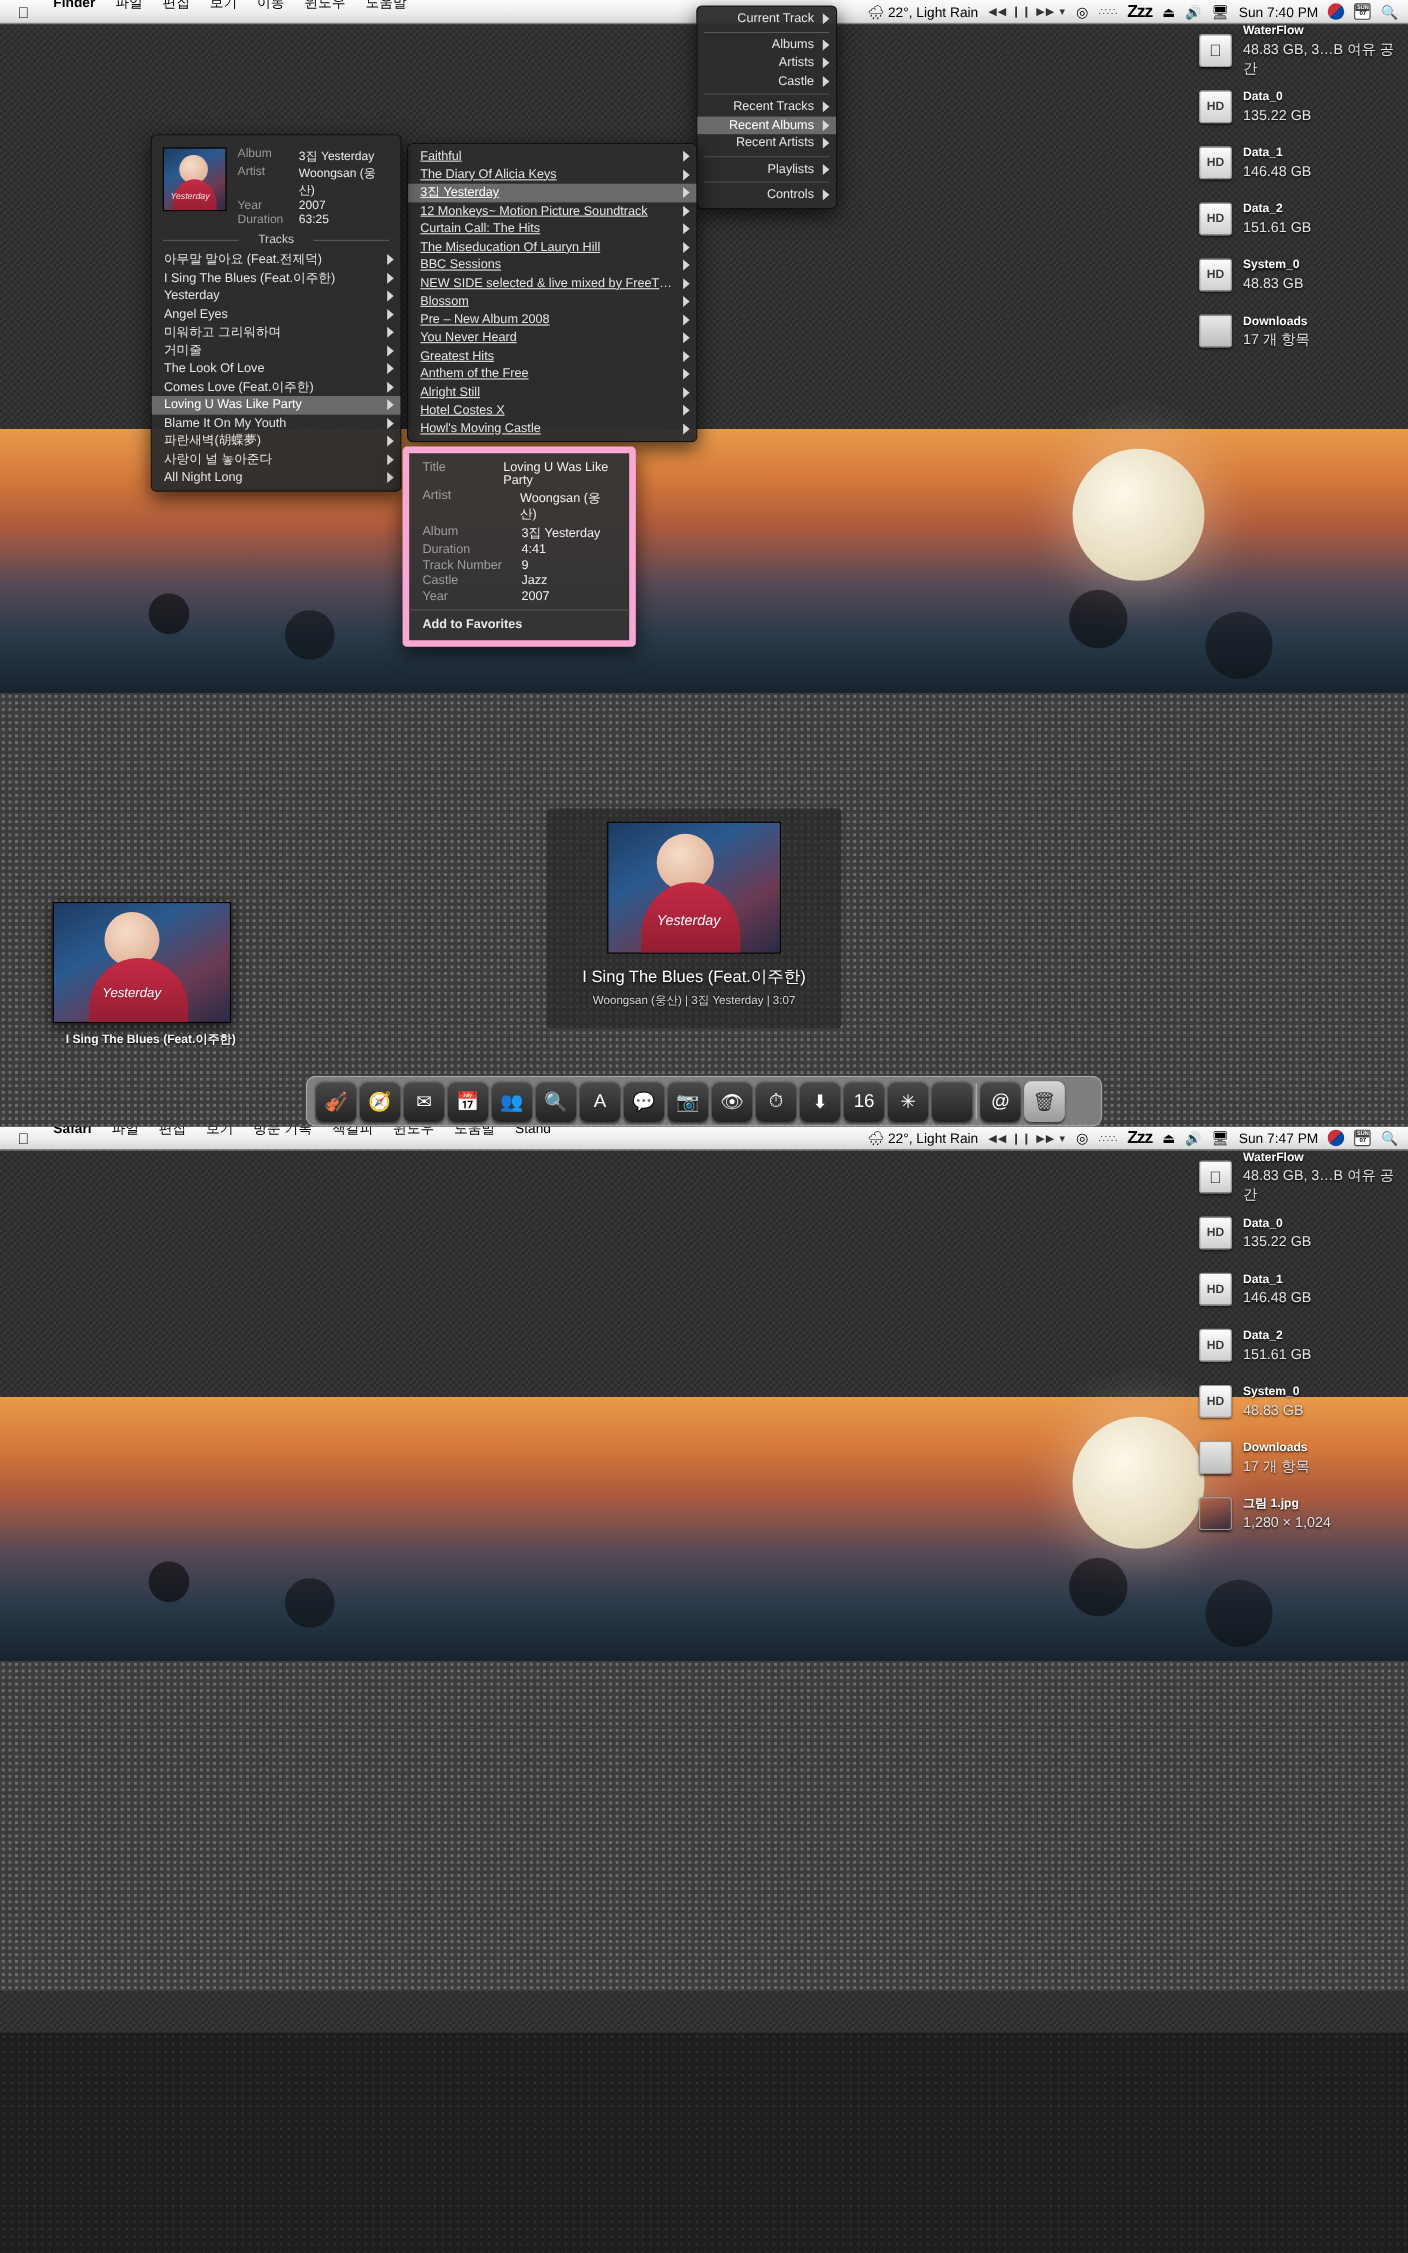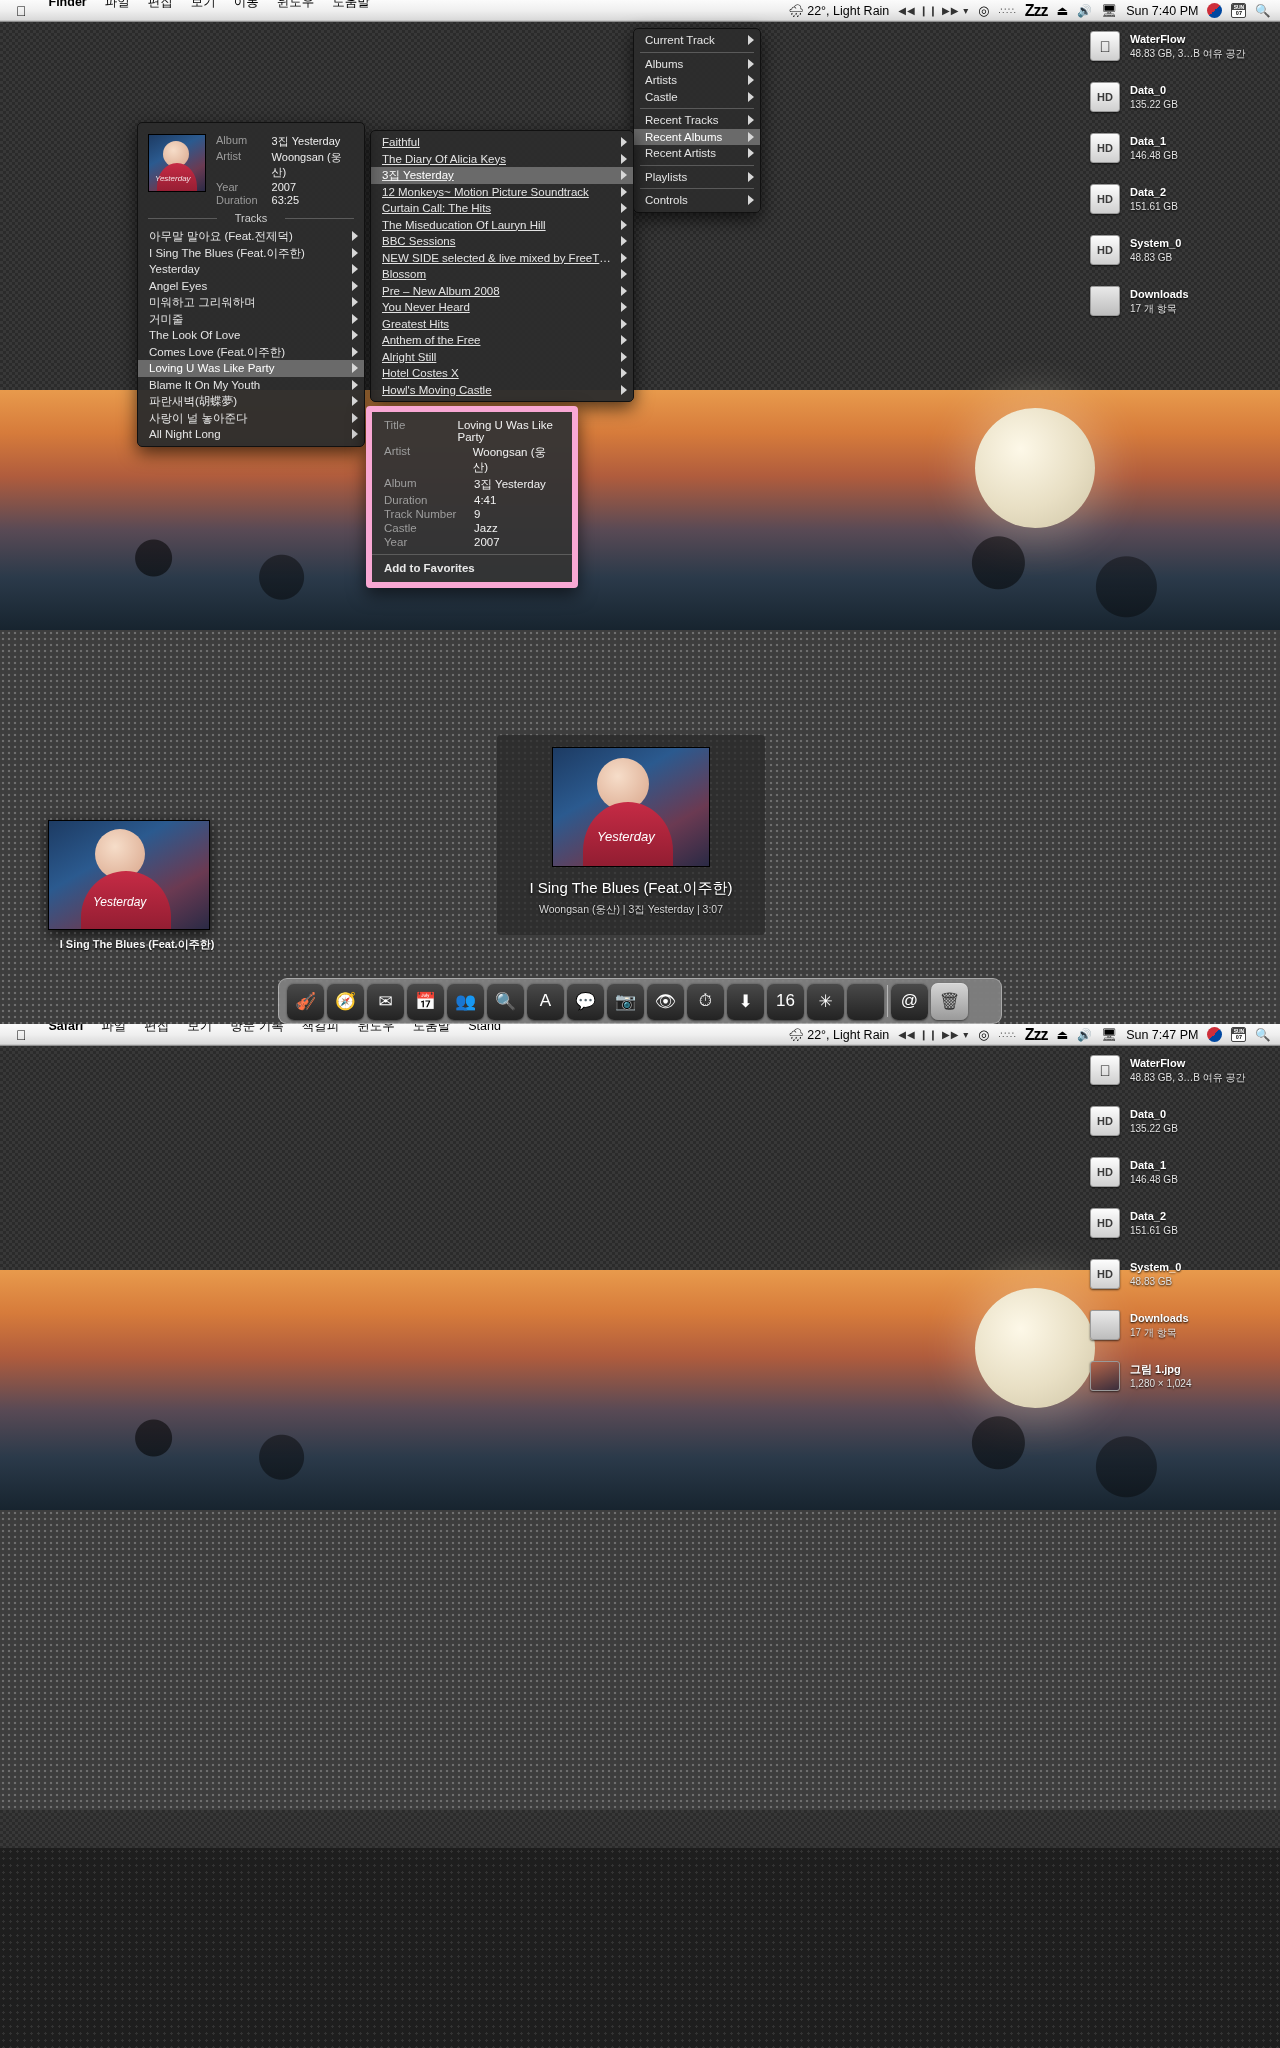--- a/index.html
+++ b/index.html
@@ -146,21 +146,21 @@
     display:flex;align-items:center;justify-content:center;
     font-size:11px;font-weight:bold;color:#3a3a3a;
     box-shadow:0 1px 2px rgba(0,0,0,.6);
   }
   .drv-ico.folder{background:linear-gradient(180deg,#e9e9e9,#bdbdbd);border-radius:2px 2px 3px 3px;}
   .drv-ico.folder:before{content:"";position:absolute;}
   .drv-ico.apple{font-size:15px;color:#111;}
   .drv-ico.img{background:linear-gradient(160deg,#b4654a,#3a2e3c);}
   .drv-txt { color:#fff; text-shadow:0 1px 2px #000; line-height:1.35; }
   .drv-txt .n { font-weight:bold; font-size:11px; }
-  .drv-txt .s { font-size:10px; color:#e2e2e2; }
+  .drv-txt .s { font-size:13px; color:#e2e2e2; }
 
   
   .nowplaying {
     position:absolute; left:497px; top:735px; width:268px; height:200px;
     background:rgba(40,40,40,.72); border-radius:4px; z-index:30;
     display:flex; flex-direction:column; align-items:center; padding-top:12px;
   }
   .np-art{width:158px;height:120px;background:linear-gradient(150deg,#1d3b63,#2b5a8f 35%,#6b3a52 70%,#2a2a45);
     position:relative;overflow:hidden;border:1px solid #000;}
   .np-art:before{content:"";position:absolute;left:44px;top:10px;width:52px;height:52px;border-radius:50%;
@@ -238,21 +238,21 @@
       <span>Sun 7:40 PM</span>
       <span class="flag"></span>
       <span class="calicon">
         <b>SUN</b>
         <i style="font-style:normal;font-weight:bold;">07</i>
       </span>
       <span>🔍</span>
     </div>
   </div>
 
-  <div class="menu" id="itunes-menu" style="left:633px; top:28px; width:128px;">
+  <div class="menu" id="itunes-menu" style="left:633px; top:5px; width:128px;text-align:right;">
     <div class="mi">
       <span class="lbl">Current Track</span>
       <span class="arw"></span>
     </div>
     <div class="sep"></div>
     <div class="mi">
       <span class="lbl">Albums</span>
       <span class="arw"></span>
     </div>
     <div class="mi">

